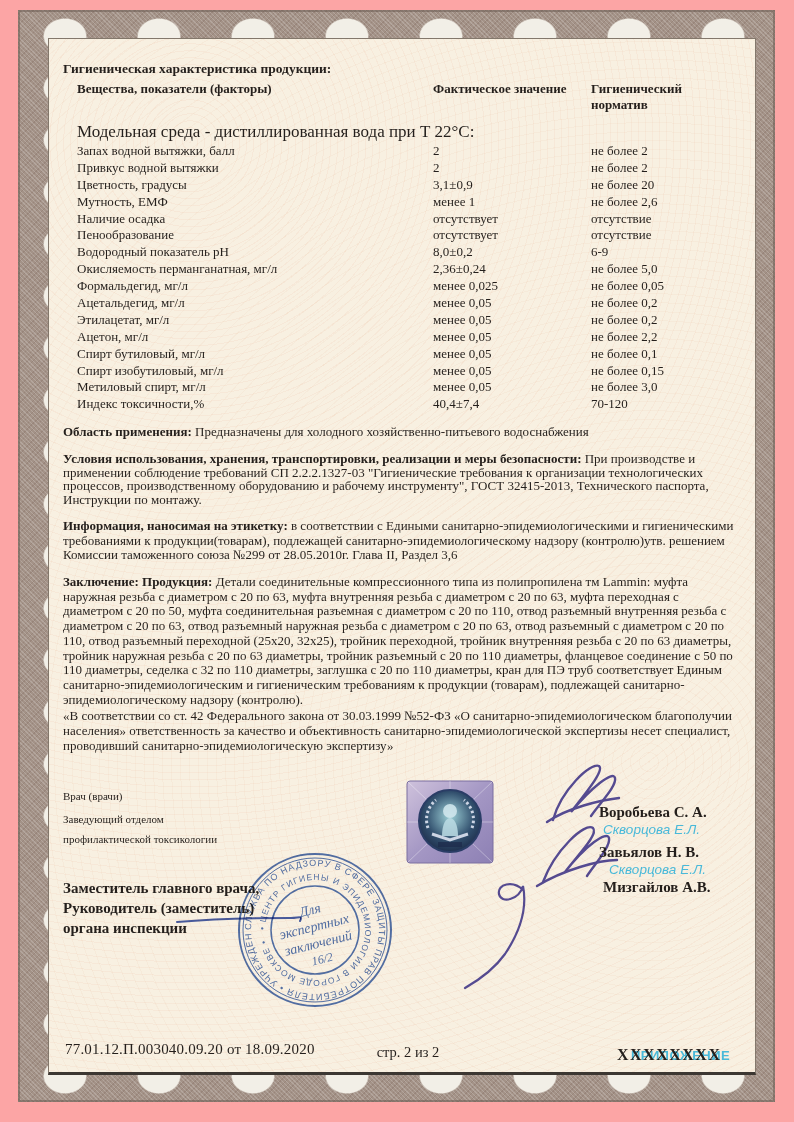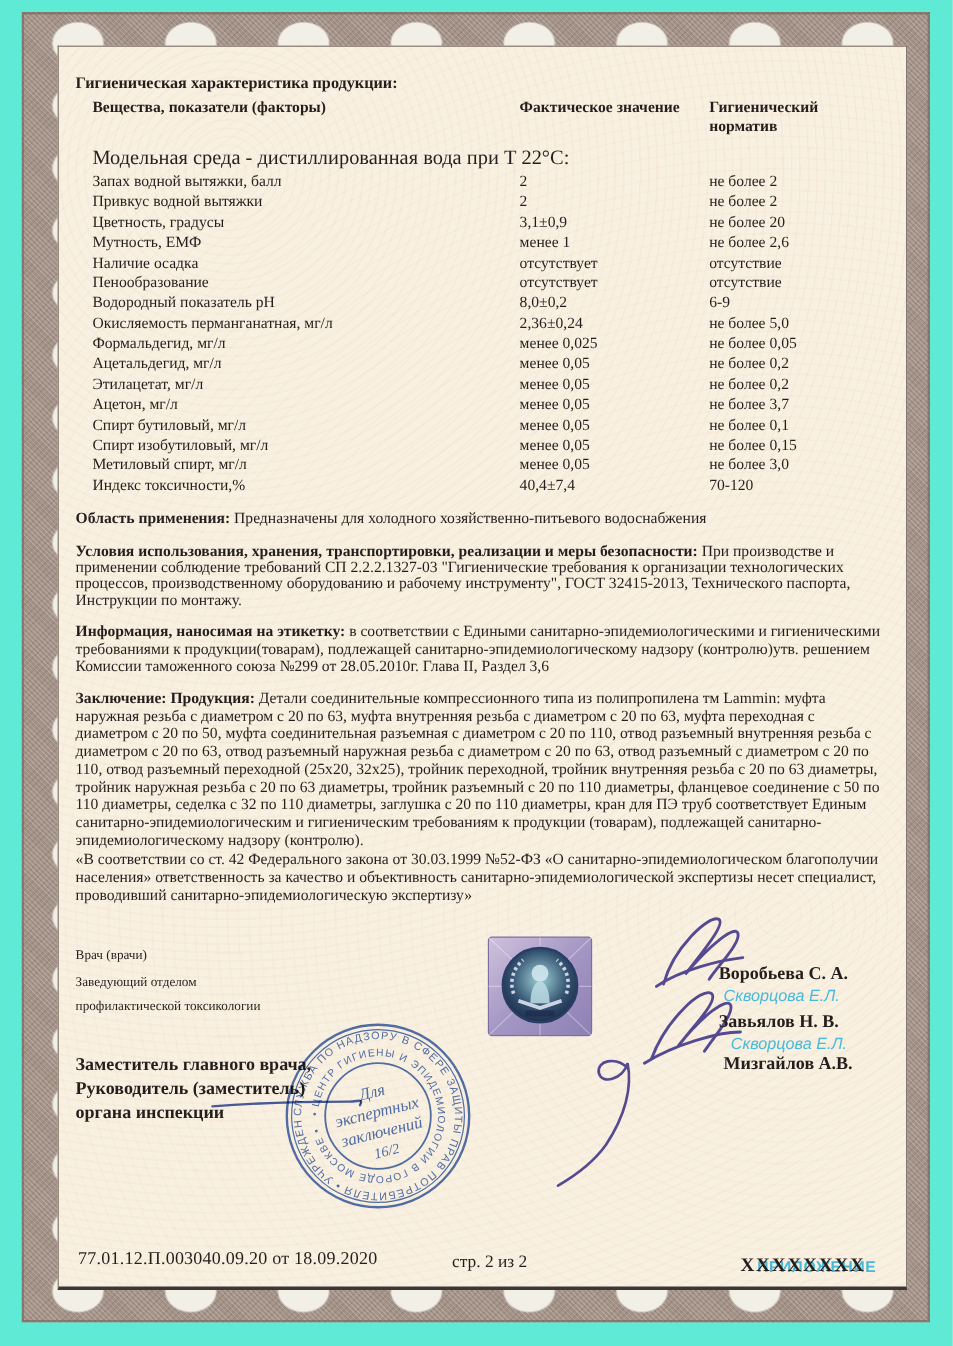--- a/index.html
+++ b/index.html
@@ -1,18 +1,18 @@
 <!DOCTYPE html>
 <html><head>
 <meta charset="utf-8">
 <style>
   html,body{margin:0;padding:0;background:#e8e8e8;}
   .page{
     position:relative;width:794px;height:1122px;margin:0 auto;
-    background:#5eead4;overflow:hidden;
+    background:#fca5a5;overflow:hidden;
     font-family:"Liberation Serif", serif;color:#241f1c;
   }
   
   .frame{
     position:absolute;left:18px;top:10px;width:757px;height:1092px;
     background-color:#a39287;
     background-image:
       radial-gradient(ellipse 42% 62% at 50% 50%, #f2efe7 0 52%, rgba(242,239,231,0) 56%),
       repeating-linear-gradient(45deg, rgba(255,255,255,.18) 0 1px, rgba(0,0,0,0) 1px 3px),
       repeating-linear-gradient(-45deg, rgba(120,95,85,.25) 0 1px, rgba(0,0,0,0) 1px 4px);
@@ -135,21 +135,21 @@
             <span>не более 0,2</span>
           </div>
           <div class="trow">
             <span>Этилацетат, мг/л</span>
             <span>менее 0,05</span>
             <span>не более 0,2</span>
           </div>
           <div class="trow">
             <span>Ацетон, мг/л</span>
             <span>менее 0,05</span>
-            <span>не более 3,7</span>
+            <span>не более 2,2</span>
           </div>
           <div class="trow">
             <span>Спирт бутиловый, мг/л</span>
             <span>менее 0,05</span>
             <span>не более 0,1</span>
           </div>
           <div class="trow">
             <span>Спирт изобутиловый, мг/л</span>
             <span>менее 0,05</span>
             <span>не более 0,15</span>

